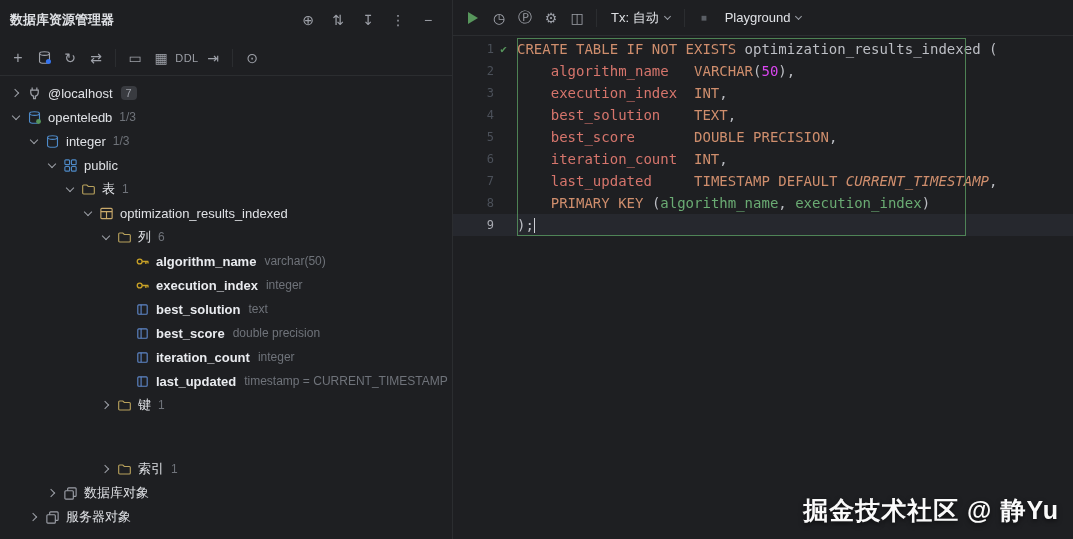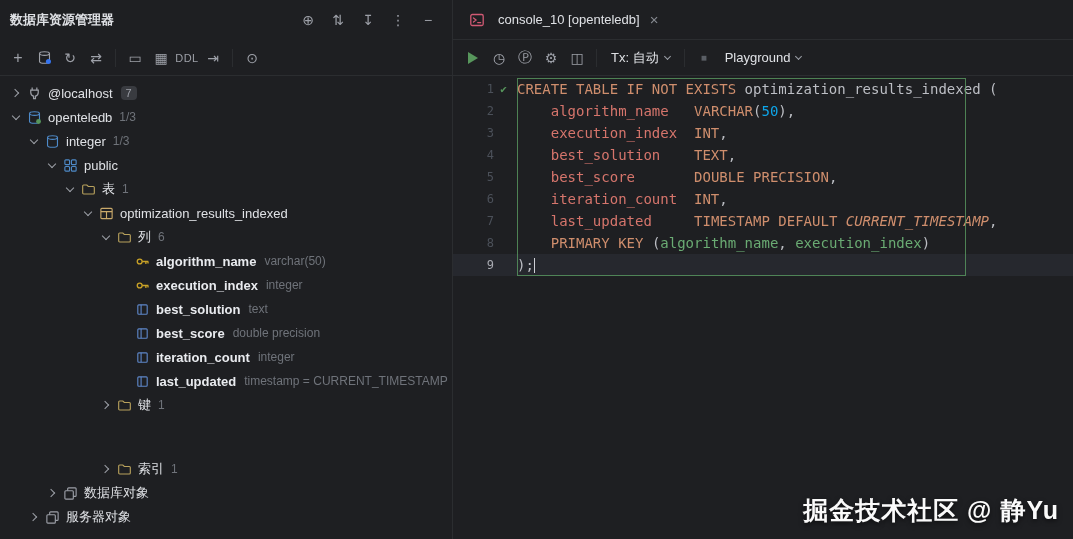--- a/index.html
+++ b/index.html
@@ -51,21 +51,21 @@
   .gutter { width:64px; position:relative; z-index:1; flex:0 0 64px; }
   .gutter-line { height:22px; display:flex; align-items:center; justify-content:flex-end; padding-right:7px; gap:3px; }
   .lnum { font-size:12px; color:#4B5059; min-width:16px; text-align:right; }
   .gutter-line.current .lnum { color:#A9ABB2; }
   .gstatus { width:13px; font-size:11px; color:#57965C; text-align:center; }
   .code { position:relative; z-index:1; flex:1; }
   .code-line { height:22px; line-height:22px; white-space:pre; font-size:14px; padding-left:0; }
   .tk-kw { color:#CF8E6D; }
   .tk-col { color:#D6756C; }
   .tk-plain { color:#BCBEC4; }
-  .tk-num { color:#0ea5e9;text-align:right; }
+  .tk-num { color:#d946ef;text-align:right; }
   .tk-ref { color:#6AAB73; }
   .tk-const { color:#CF8E6D; font-style:italic; }
   .caret { display:inline-block; width:1.5px; height:15px; background:#CED0D6; vertical-align:middle; transform:translateY(-1px); }
 
   .watermark { position:absolute; right:14px; bottom:12px; font-size:25px; font-weight:700; color:#FAFAFA; letter-spacing:1px; text-shadow:0 2px 5px rgba(0,0,0,.6); z-index:5; }
 </style>
 </head>
 <body>
 
 <div class="app">
@@ -282,32 +282,20 @@
               <rect x="2" y="5" width="9" height="9" rx="1" fill="none" stroke="#9DA0A8" stroke-width="1.2"></rect>
               <path d="M5 5V3c0-.55.45-1 1-1h7c.55 0 1 .45 1 1v7c0 .55-.45 1-1 1h-2" fill="none" stroke="#9DA0A8" stroke-width="1.2"></path>
             </svg>
           </span>
           <span class="tlabel">服务器对象</span>
         </div>
       </div>
   </div>
 
   <div class="right-panel">
-    <div class="tab-bar">
-      <div class="tab">
-        <span class="ticon">
-          <svg viewBox="0 0 16 16" width="16" height="16">
-              <rect x="1.8" y="2.5" width="12.4" height="11" rx="1.5" fill="none" stroke="#D15A74" stroke-width="1.3"></rect>
-              <path d="M4.5 6l2.5 2-2.5 2M8.7 10.6h3" stroke="#D15A74" stroke-width="1.3" fill="none" stroke-linecap="round"></path>
-            </svg>
-        </span>
-        <span class="tab-title">console_10 [openteledb]</span>
-        <span class="tab-close">×</span>
-      </div>
-    </div>
 
     <div class="ed-toolbar">
       <span class="icon-btn">
           <span class="play-icon"></span>
         </span>
       <span class="icon-btn">◷</span>
       <span class="icon-btn">Ⓟ</span>
       <span class="icon-btn">⚙</span>
       <span class="icon-btn">◫</span>
       <span class="vsep"></span>

